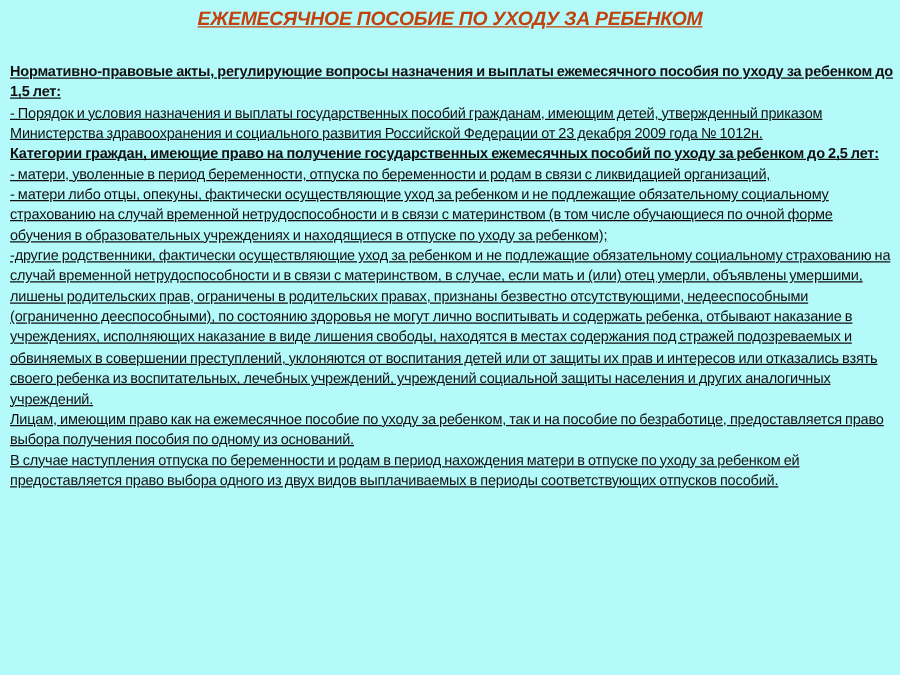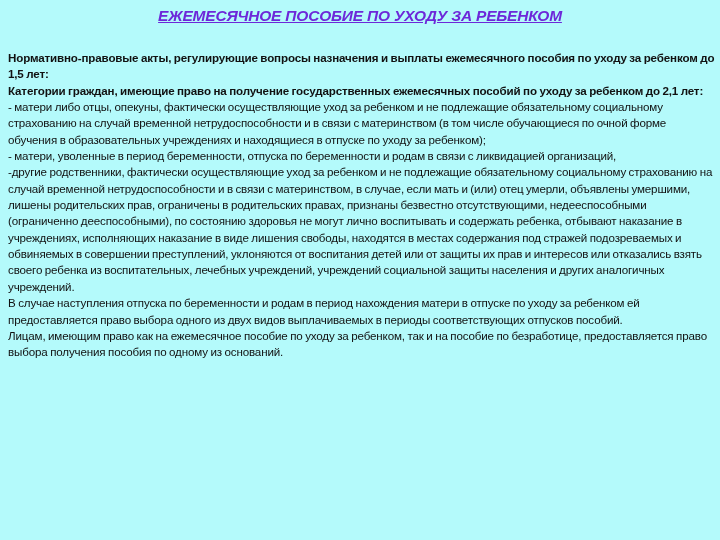--- a/index.html
+++ b/index.html
@@ -21,52 +21,54 @@
     }
     .title {
       position: absolute;
       top: 7px;
       left: 0;
       width: 720px;
       text-align: center;
       font-size: 15.5px;
       font-weight: bold;
       font-style: italic;
-      color: #6d28d9;
+      color: #c2410c;
       text-decoration: underline;
       letter-spacing: -0.2px;
       margin: 0;
     }
     .body {
       position: absolute;
       top: 50px;
       left: 8px;
       width: 708px;
       font-size: 11.6px;
       line-height: 16.35px;
       letter-spacing: -0.15px;
       word-spacing: -0.5px;
     }
     .body p {
       margin: 0;
+      text-decoration: underline;
     }
     .bold {
       font-weight: bold;
     }
   </style>
 </head>
 <body>
 
 <div class="slide">
   <h1 class="title">ЕЖЕМЕСЯЧНОЕ ПОСОБИЕ ПО УХОДУ ЗА РЕБЕНКОМ</h1>
 
   <div class="body">
     <p class="bold">Нормативно-правовые акты, регулирующие вопросы назначения и выплаты ежемесячного пособия по уходу за ребенком до 1,5 лет:</p>
+    <p>- Порядок и условия назначения и выплаты государственных пособий гражданам, имеющим детей, утвержденный приказом Министерства здравоохранения и социального развития Российской Федерации от 23 декабря 2009 года № 1012н.</p>
 
-    <p class="bold">Категории граждан, имеющие право на получение государственных ежемесячных пособий по уходу за ребенком до 2,1 лет:</p>
+    <p class="bold">Категории граждан, имеющие право на получение государственных ежемесячных пособий по уходу за ребенком до 2,5 лет:</p>
+    <p>- матери, уволенные в период беременности, отпуска по беременности и родам в связи с ликвидацией организаций,</p>
     <p>- матери либо отцы, опекуны, фактически осуществляющие уход за ребенком и не подлежащие обязательному социальному страхованию на случай временной нетрудоспособности и в связи с материнством (в том числе обучающиеся по очной форме обучения в образовательных учреждениях и находящиеся в отпуске по уходу за ребенком);</p>
-    <p>- матери, уволенные в период беременности, отпуска по беременности и родам в связи с ликвидацией организаций,</p>
     <p>-другие родственники, фактически осуществляющие уход за ребенком и не подлежащие обязательному социальному страхованию на случай временной нетрудоспособности и в связи с материнством, в случае, если мать и (или) отец умерли, объявлены умершими, лишены родительских прав, ограничены в родительских правах, признаны безвестно отсутствующими, недееспособными (ограниченно дееспособными), по состоянию здоровья не могут лично воспитывать и содержать ребенка, отбывают наказание в учреждениях, исполняющих наказание в виде лишения свободы, находятся в местах содержания под стражей подозреваемых и обвиняемых в совершении преступлений, уклоняются от воспитания детей или от защиты их прав и интересов или отказались взять своего ребенка из воспитательных, лечебных учреждений, учреждений социальной защиты населения и других аналогичных учреждений.</p>
 
+    <p>Лицам, имеющим право как на ежемесячное пособие по уходу за ребенком, так и на пособие по безработице, предоставляется право выбора получения пособия по одному из оснований.</p>
     <p>В случае наступления отпуска по беременности и родам в период нахождения матери в отпуске по уходу за ребенком ей предоставляется право выбора одного из двух видов выплачиваемых в периоды соответствующих отпусков пособий.</p>
-    <p>Лицам, имеющим право как на ежемесячное пособие по уходу за ребенком, так и на пособие по безработице, предоставляется право выбора получения пособия по одному из оснований.</p>
   </div>
 </div>
 
 </body></html>

